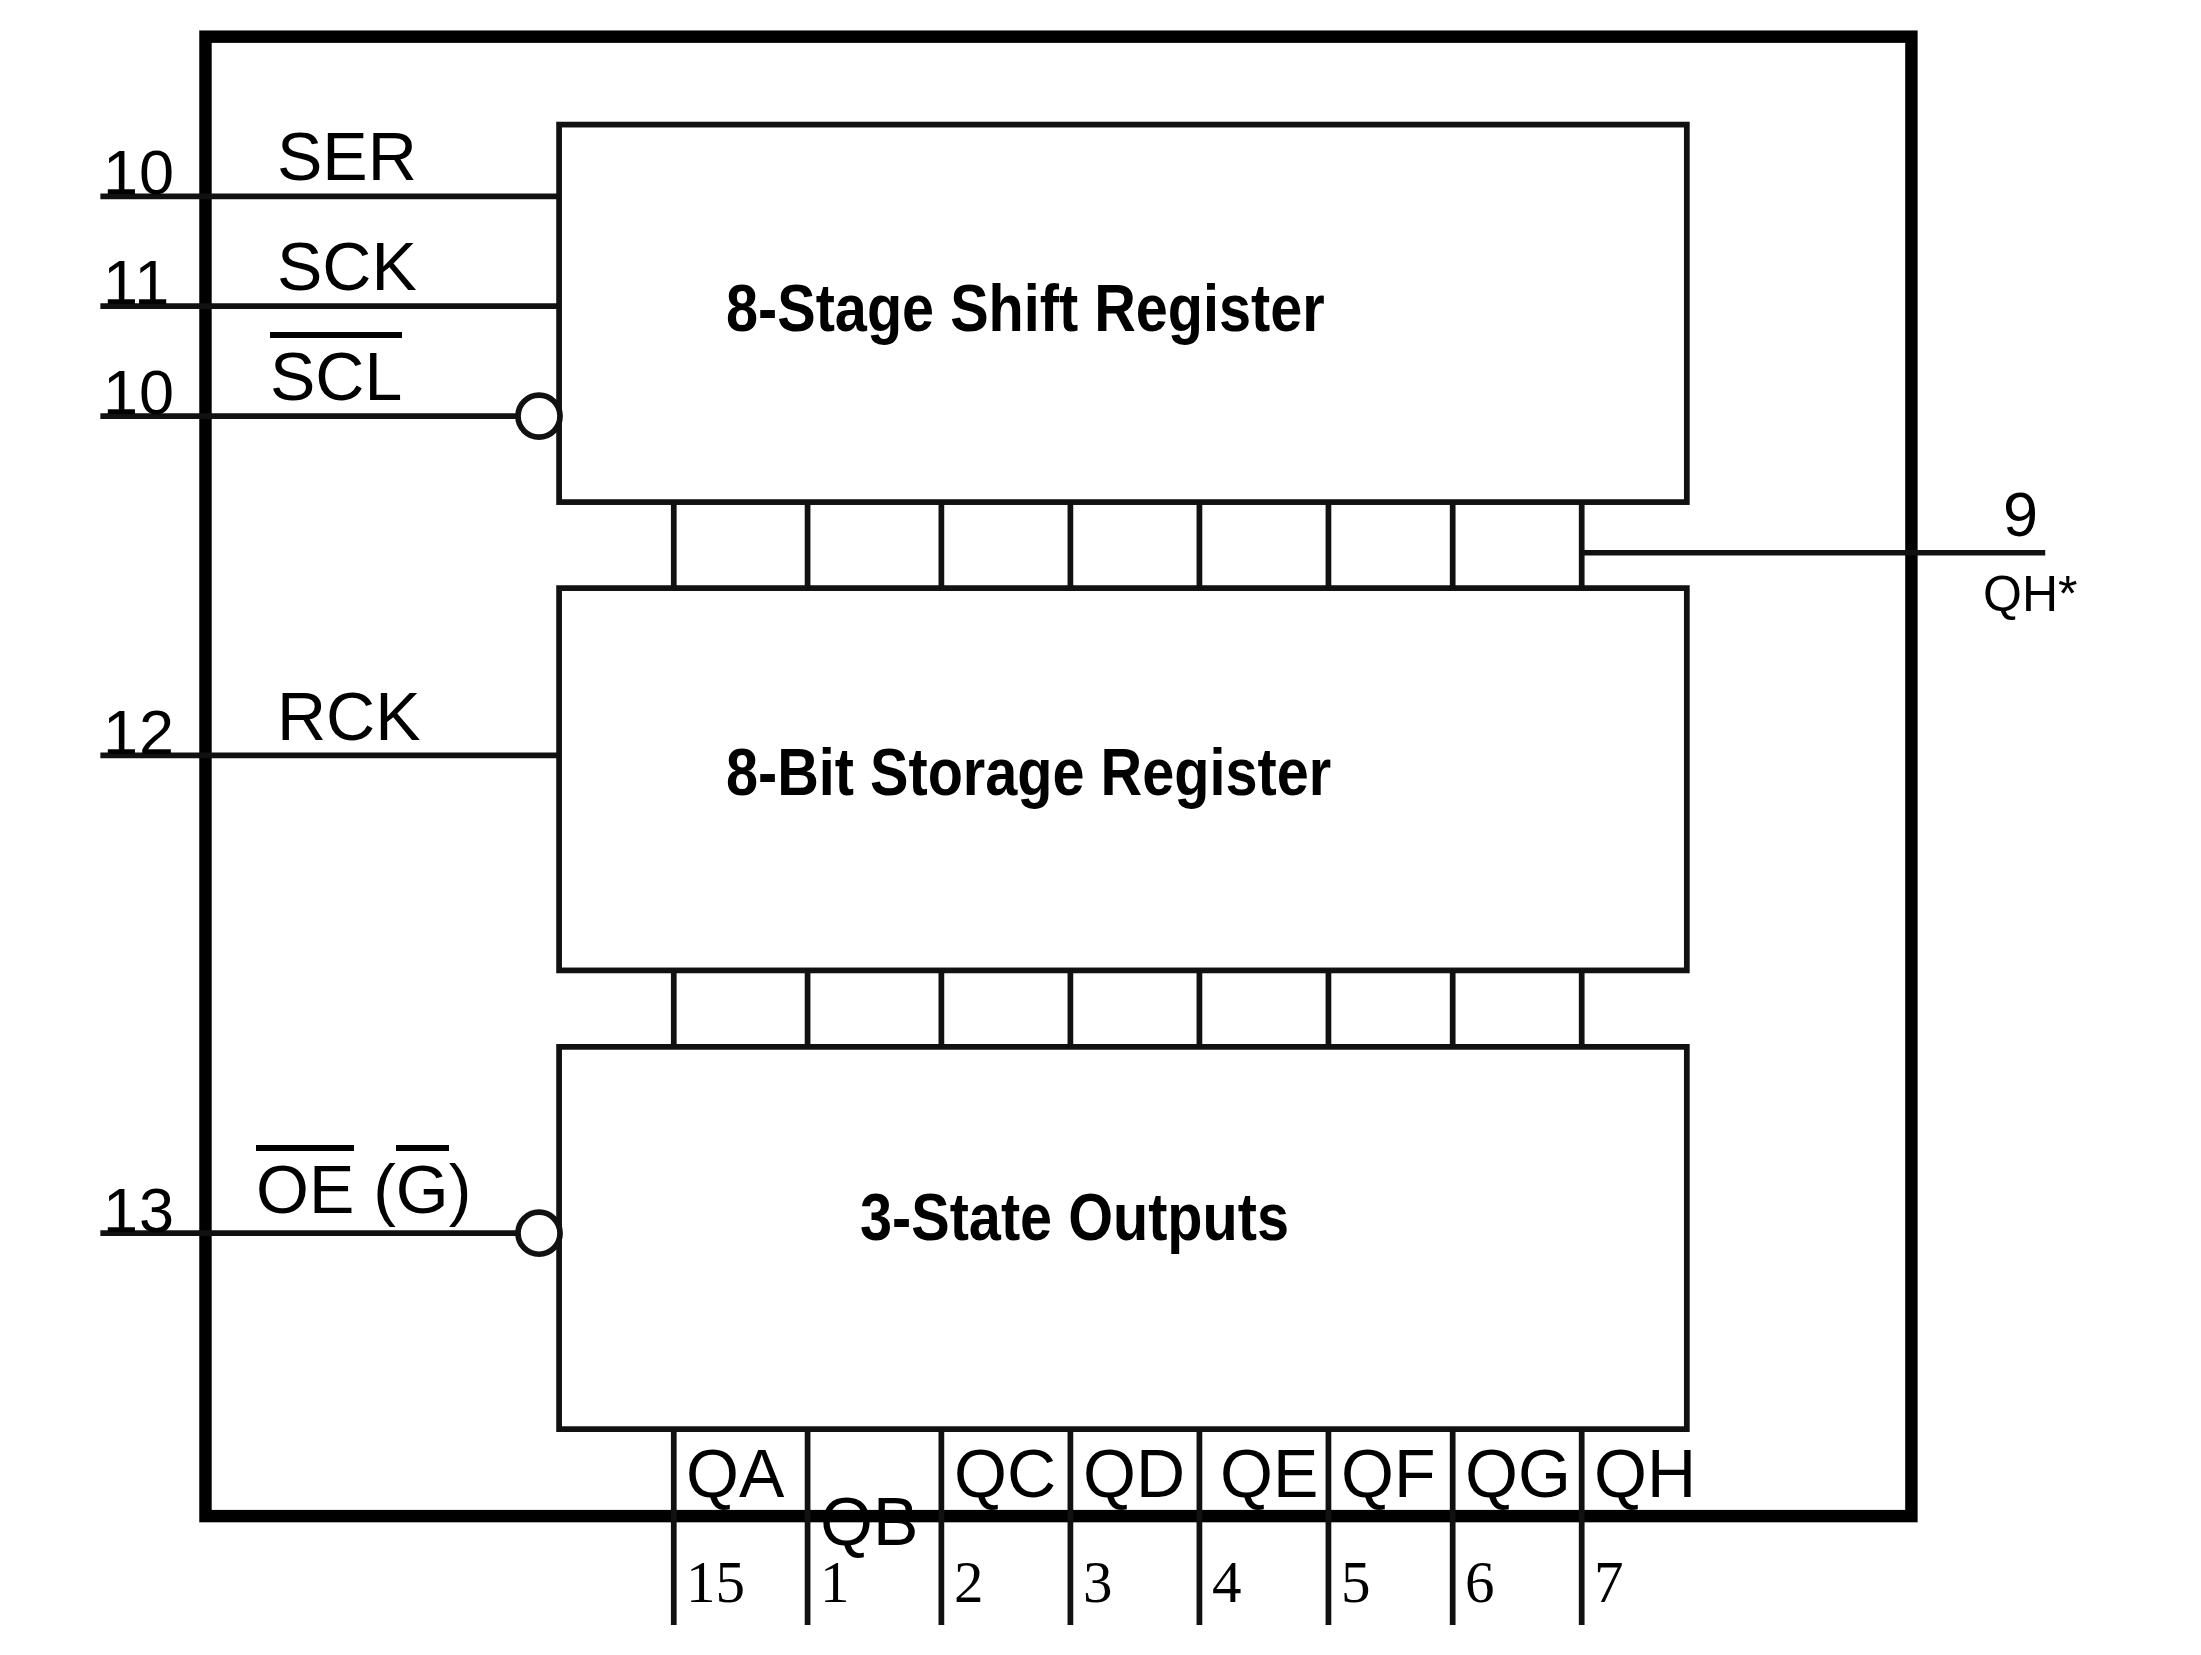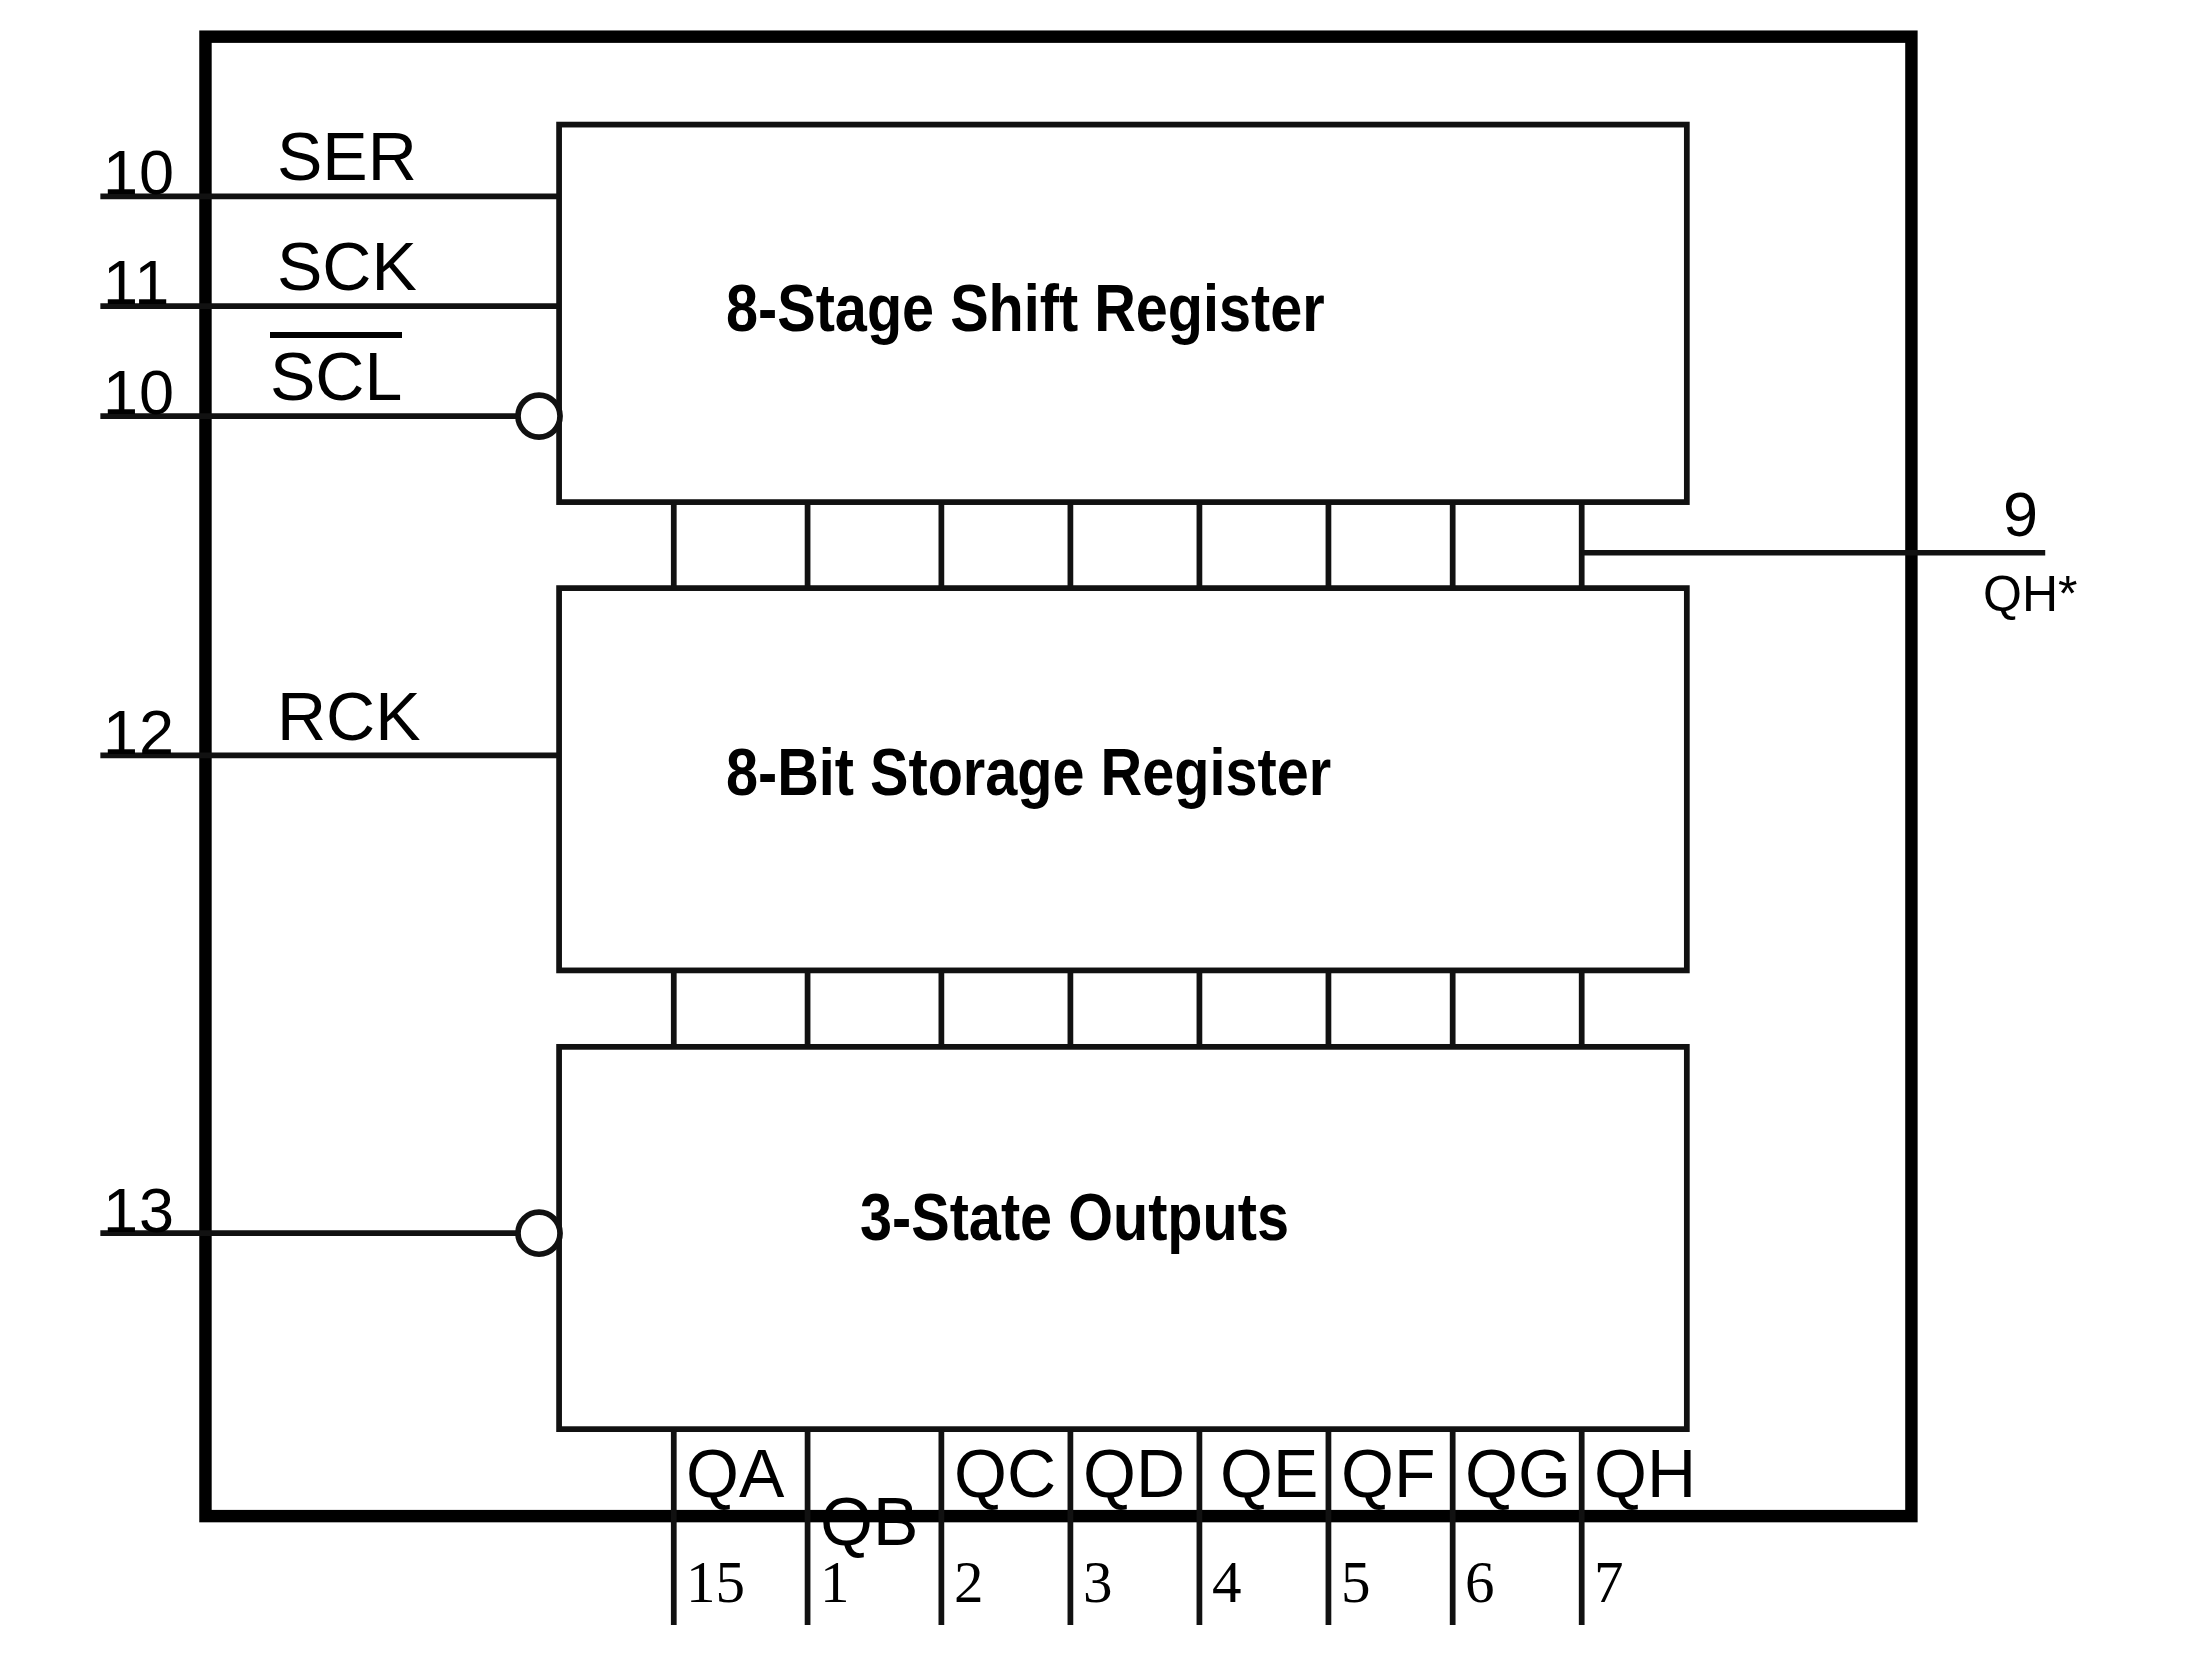--- a/index.html
+++ b/index.html
@@ -101,20 +101,23 @@
   <div class="lbl pinnum" style="left:103px;top:701px;">12</div>
   <div class="lbl pinnum" style="left:103px;top:1179px;">13</div>
 
   <div class="lbl signame" style="left:277px;top:122px;">SER</div>
   <div class="lbl signame" style="left:277px;top:232px;">SCK</div>
   <div class="lbl signame" style="left:270px;top:342px;">
     <span class="ovl">SCL</span>
   </div>
   <div class="lbl signame" style="left:277px;top:682px;">RCK</div>
 
+  <div class="lbl signame" style="left:256px;top:1155px;">
+    <span class="ovl">OE</span><span>&nbsp;</span><span>(</span><span class="ovl">G</span><span>)</span>
+  </div>
 
   <div class="lbl blocktitle" style="left:726px;top:274px;">8-Stage Shift Register</div>
   <div class="lbl blocktitle" style="left:726px;top:738px;">8-Bit Storage Register</div>
   <div class="lbl blocktitle" style="left:860px;top:1183px;">3-State Outputs</div>
 
   <div class="lbl outnum" style="left:2003px;top:483px;">9</div>
   <div class="lbl outname" style="left:1983px;top:569px;">QH*</div>
 
   <div class="lbl qname" style="left:686px;top:1439px;">QA</div>
   <div class="lbl qname" style="left:820px;top:1439px;margin-top:48px;">QB</div>

